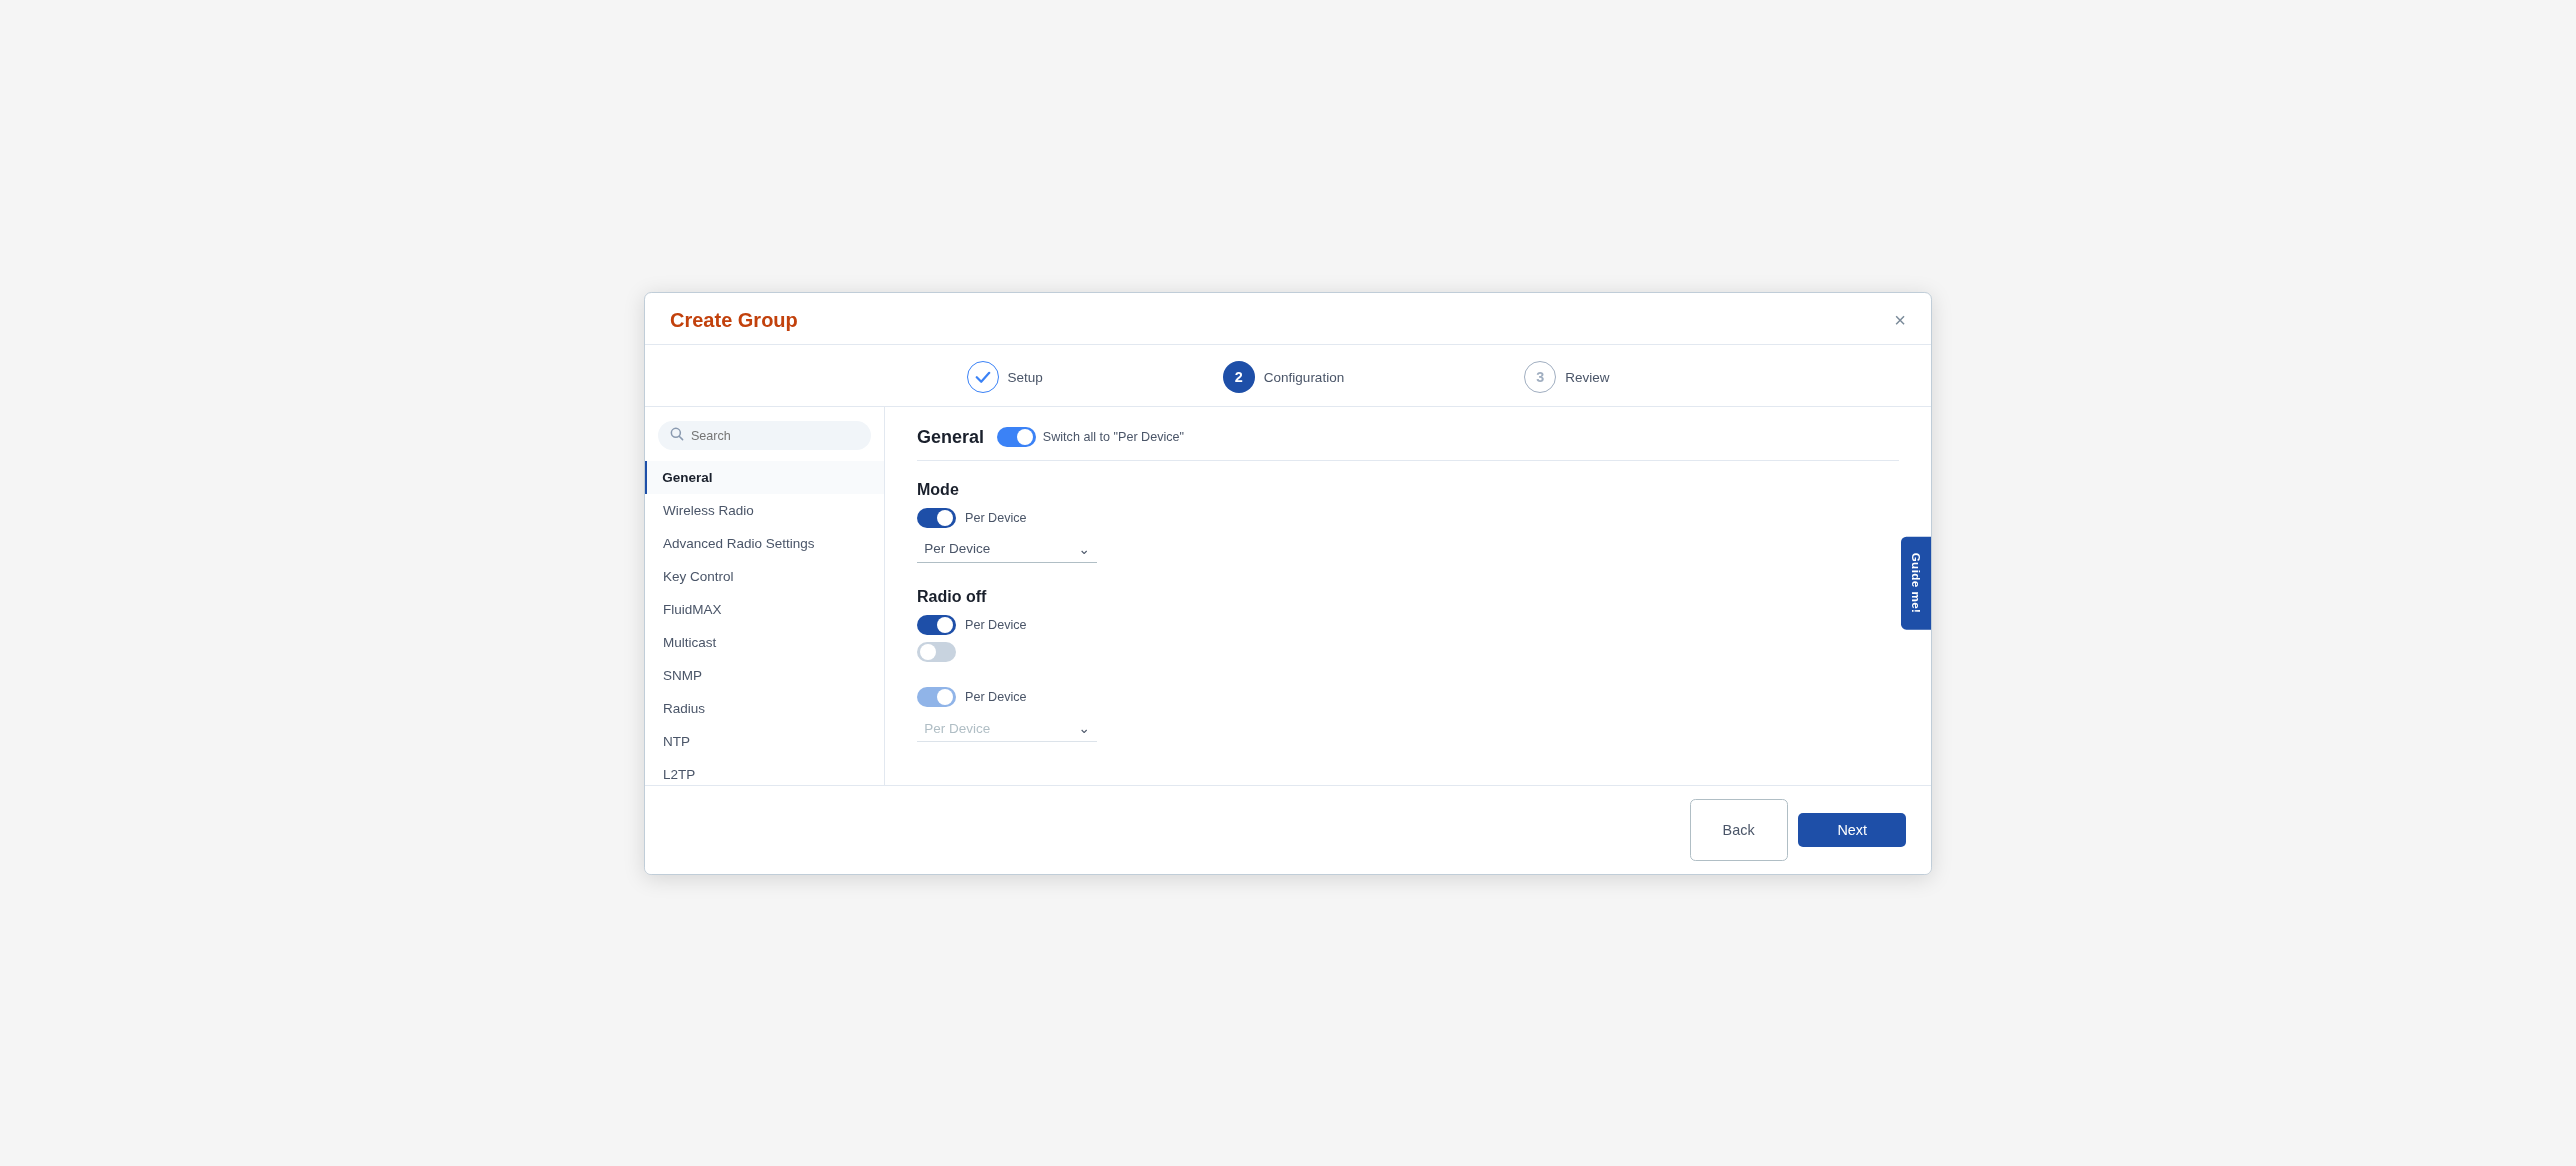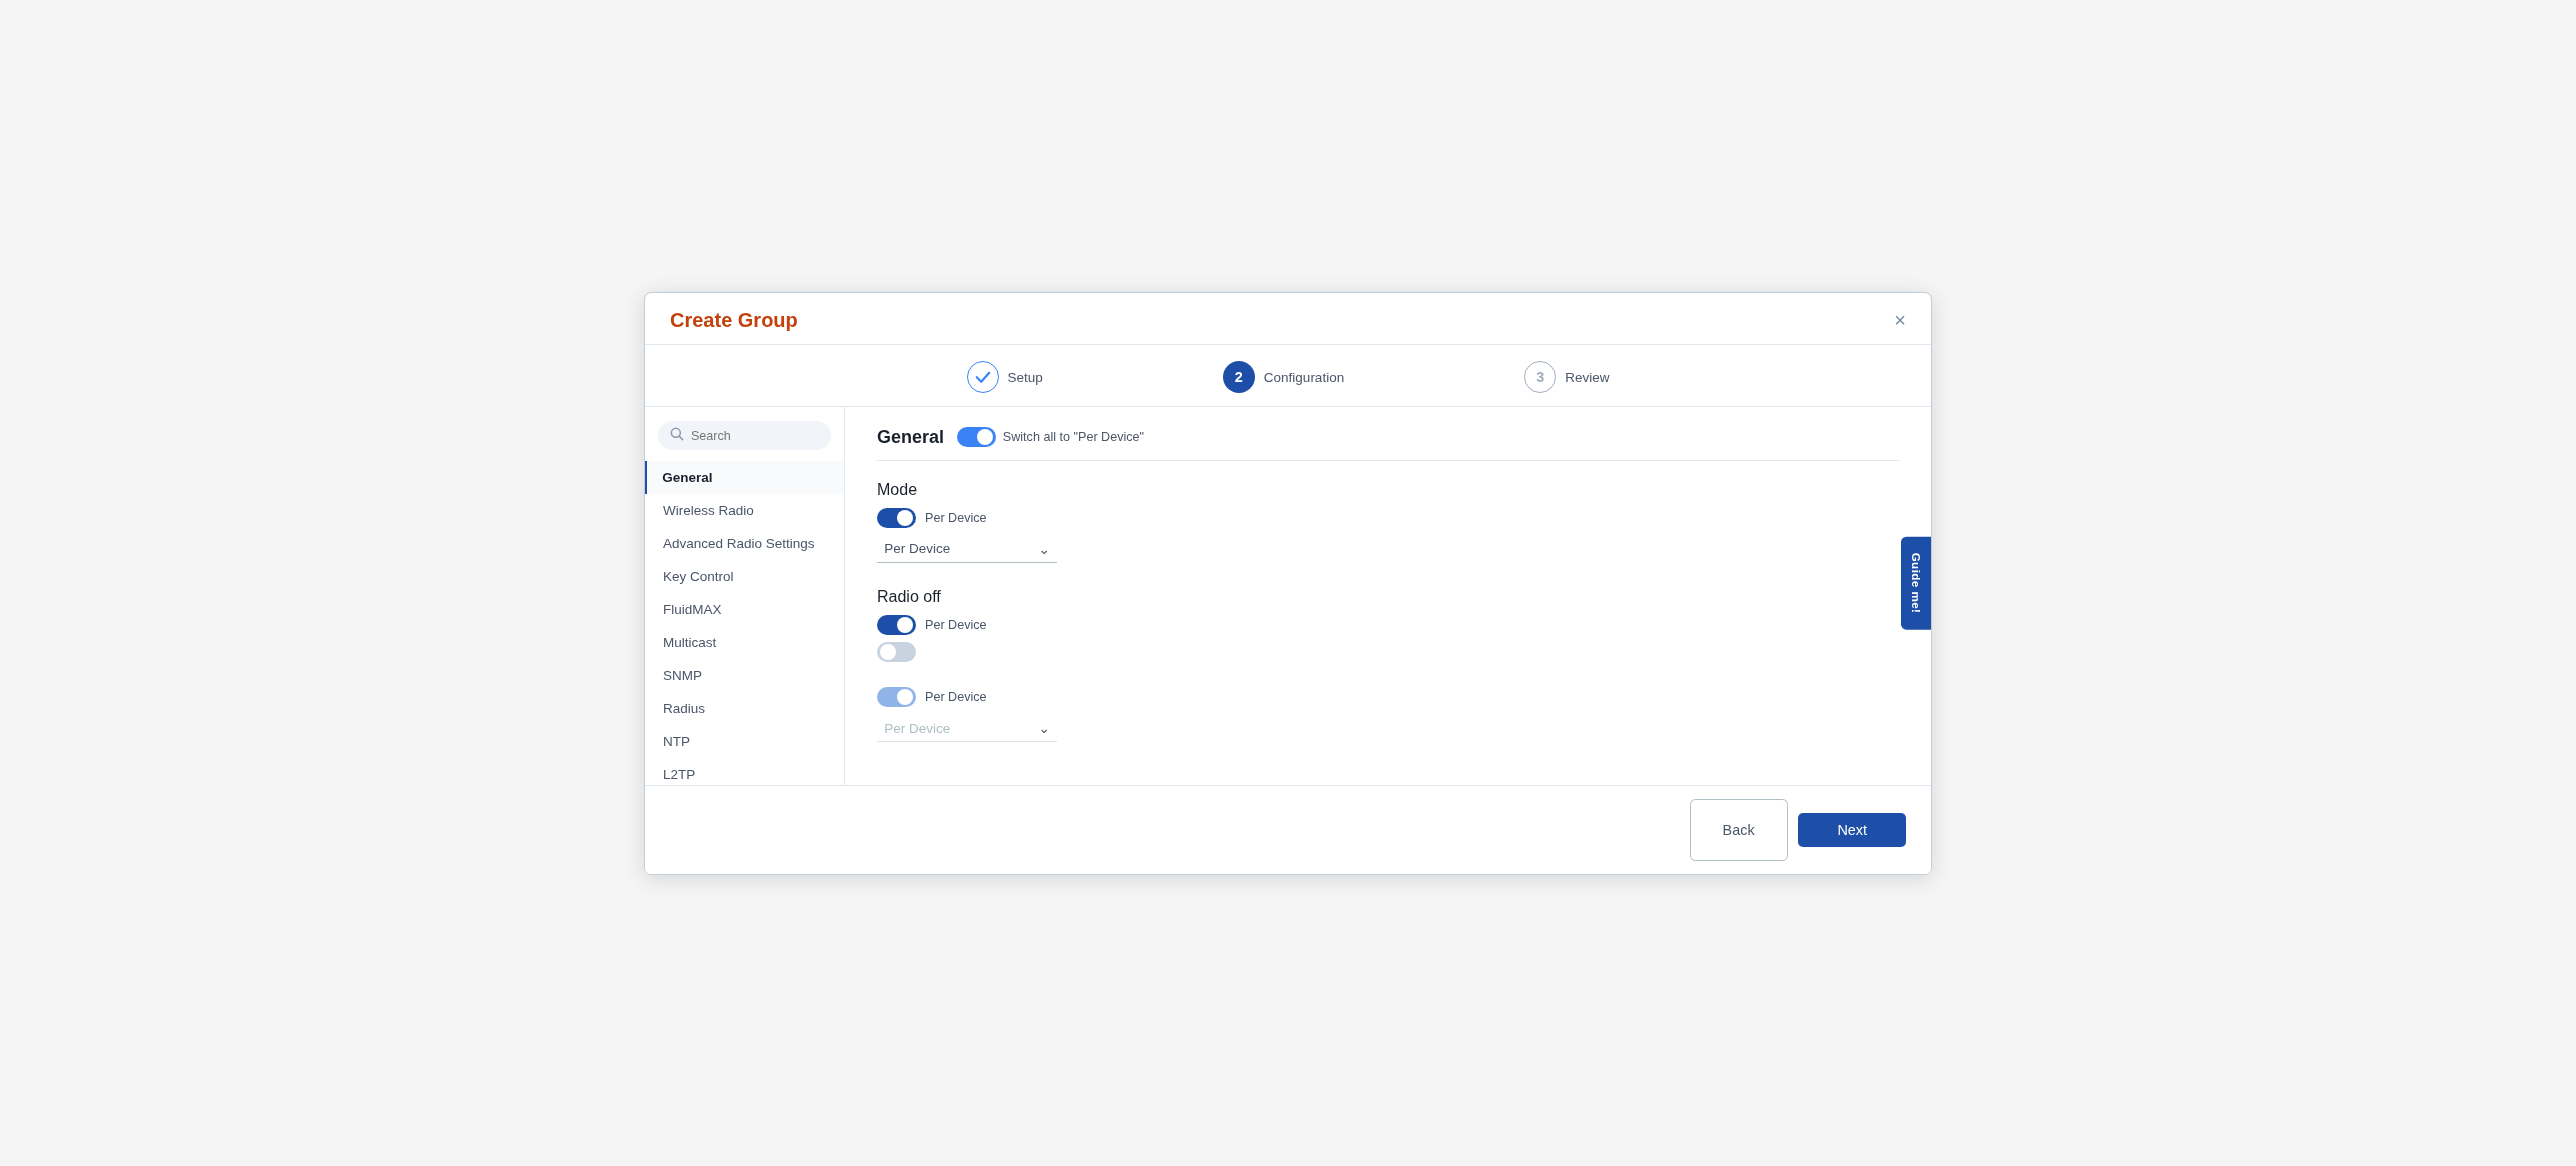--- a/index.html
+++ b/index.html
@@ -18,21 +18,21 @@
     .step-circle { width: 32px; height: 32px; border-radius: 50%; display: flex; align-items: center; justify-content: center; font-size: 14.4px; font-weight: 700; }
     .step-circle.done { border: 1.8px solid #3b82f6; color: #3b82f6; background: #fff; }
     .step-circle.active { background: #1e4fa8; color: #fff; border: none; }
     .step-circle.pending { border: 1.8px solid #a0aec0; color: #a0aec0; background: #fff; }
     .step-label { font-size: 13.5px; color: #4a5568; }
 
     
     .modal-body { display: flex; flex: 1; overflow: hidden; }
 
     
-    .sidebar { width: 200px; border-right: 0.9px solid #e2e8f0; padding: 14.4px 0; background: #fff; flex-shrink: 0; }
+    .sidebar { width: 240px; border-right: 0.9px solid #e2e8f0; padding: 14.4px 0; background: #fff; flex-shrink: 0; }
     .search-wrap { padding: 0 12.6px 10.8px 12.6px; }
     .search-box { display: flex; align-items: center; gap: 7.2px; background: #f1f5f9; border-radius: 18px; padding: 6.3px 12.6px; }
     .search-icon-svg { color: #8a9ab0; font-size: 12.6px; }
     .search-input { border: none; background: transparent; outline: none; font-size: 12.6px; color: #4a5568; width: 100%; }
     .nav-item { padding: 9px 18px; font-size: 13.5px; color: #4a5568; cursor: pointer; }
     .nav-item.active { font-weight: 700; color: #1a202c; border-left: 2.7px solid #1e4fa8; background: #f8fafc; padding-left: 15.3px; }
 
     
     .main-content { flex: 1; overflow-y: auto; padding: 20px 32px; }
 
@@ -42,21 +42,21 @@
     .switch-all-wrap { display: flex; align-items: center; gap: 7.2px; }
     .per-device-toggle { display: inline-block; }
     .per-device-toggle-track { width: 39px; height: 20px; border-radius: 10px; background: #3b82f6; position: relative; cursor: pointer; }
     .per-device-toggle-thumb { width: 16px; height: 16px; border-radius: 50%; background: #fff; position: absolute; top: 1.8px; right: 2.7px; transition: right 0.2s; }
     .switch-all-label { font-size: 12.6px; color: #4a5568; }
 
     .divider { border: none; border-top: 0.9px solid #e2e8f0; margin-bottom: 20px; }
 
     
     .setting-block { margin-bottom: 25px; }
-    .setting-label { font-size: 16px; font-weight: 400; color: #1a202c; margin-bottom: 9px; }
+    .setting-label { font-size: 16px; font-weight: 700; color: #1a202c; margin-bottom: 9px; }
 
     .toggle-row { display: flex; align-items: center; gap: 9px; margin-bottom: 7.2px; }
     .toggle-track { width: 39px; height: 20px; border-radius: 10px; position: relative; cursor: pointer; }
     .toggle-track.on { background: #1e4fa8; }
     .toggle-track.off { background: #c8d3df; }
     .toggle-track.light-on { background: #90b4e8; }
     .toggle-thumb { width: 16px; height: 16px; border-radius: 50%; background: #fff; position: absolute; top: 1.8px; }
     .toggle-track.on .toggle-thumb { right: 2.7px; }
     .toggle-track.off .toggle-thumb { left: 2.7px; }
     .toggle-track.light-on .toggle-thumb { right: 2.7px; }

